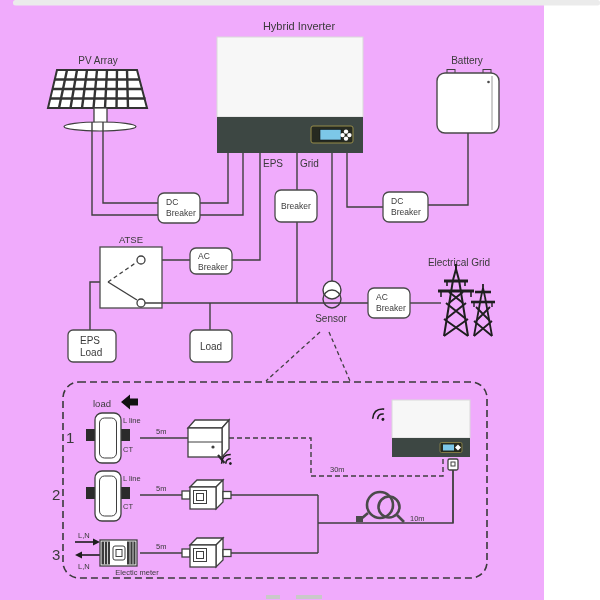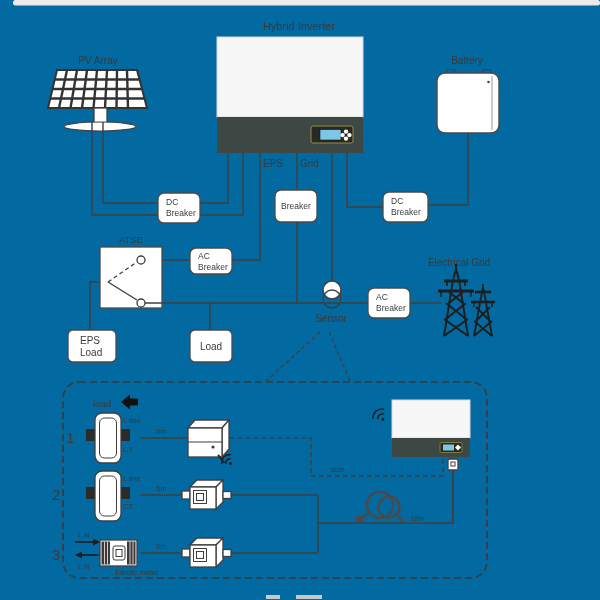--- a/index.html
+++ b/index.html
@@ -1,16 +1,16 @@
 <!DOCTYPE html>
 <html><head>
 <meta charset="utf-8">
 <style>
   html,body{margin:0;padding:0;background:#ffffff;}
-  .stage{width:600px;height:600px;position:relative;background:#0369a1;}
+  .stage{width:544px;height:600px;position:relative;background:#f0abfc;}
   svg{display:block;}
   text{font-family:"Liberation Sans","DejaVu Sans",sans-serif;fill:#3a3a3a;}
   .t11{font-size:11px;} .t10{font-size:10px;} .t95{font-size:9.5px;}
   .t85{font-size:8.5px;} .t75{font-size:7.5px;} .t15{font-size:15px;}
   .mid{text-anchor:middle;}
   .wire{stroke:#3f3f3f;stroke-width:1.4;fill:none;}
   .wire-d{stroke:#3f3f3f;stroke-width:1.4;fill:none;stroke-dasharray:5 3;}
   .box{fill:#ffffff;stroke:#4a4a4a;stroke-width:1.3;}
   .dev{fill:#ffffff;stroke:#3f3f3f;stroke-width:1.3;}
   .blk{fill:#2b2b2b;stroke:none;}

